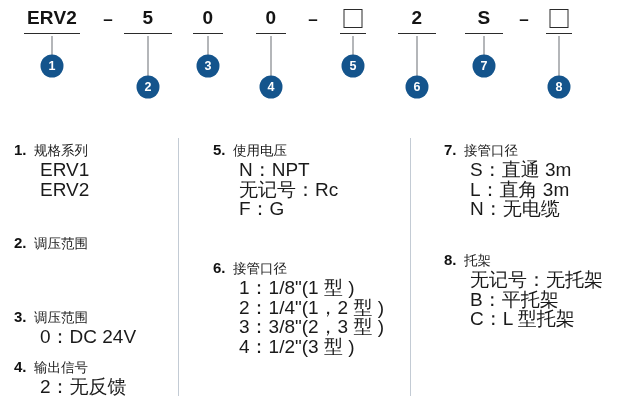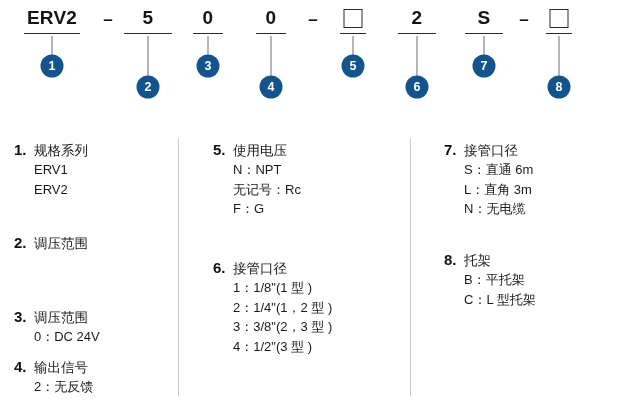--- a/index.html
+++ b/index.html
@@ -98,24 +98,25 @@
   }
   .entry-title{
     font-size:13.5px;
     line-height:19px;
     color:#1a1a1a;
   }
   .entry-opts{
     margin-left:20px;
   }
   .opt{
-    font-size:13px;
+    font-size:19px;
     line-height:19.5px;
     color:#1a1a1a;
     white-space:nowrap;
+    margin-left:6px;
   }
 </style>
 </head>
 <body>
 
 <div id="code-diagram">
     <div class="code-token" style="left: 52px;">ERV2</div>
     <div class="code-underline" style="left: 52px; top: 33px; width: 56px;"></div>
     <div class="leader" style="left: 52px; top: 36px; height: 22px;"></div>
     <div class="marker" style="left: 52px; top: 66px; background: rgb(20, 84, 140);">1</div>
@@ -216,29 +217,30 @@
         </div>
       </div>
     </div>
     <div class="legend-col" style="left: 444px;">
       <div class="entry" style="top: 10px;">
         <div class="entry-head">
           <span class="entry-num">7.</span>
           <span class="entry-title">接管口径</span>
         </div>
         <div class="entry-opts">
-          <div class="opt">S：直通 6m</div>
+          <div class="opt">S：直通 3m</div>
           <div class="opt">L：直角 3m</div>
           <div class="opt">N：无电缆</div>
         </div>
       </div>
       <div class="entry" style="top: 120px;">
         <div class="entry-head">
           <span class="entry-num">8.</span>
           <span class="entry-title">托架</span>
         </div>
         <div class="entry-opts">
+          <div class="opt">无记号：无托架</div>
           <div class="opt">B：平托架</div>
           <div class="opt">C：L 型托架</div>
         </div>
       </div>
     </div>
   </div>
 
 </body></html>

